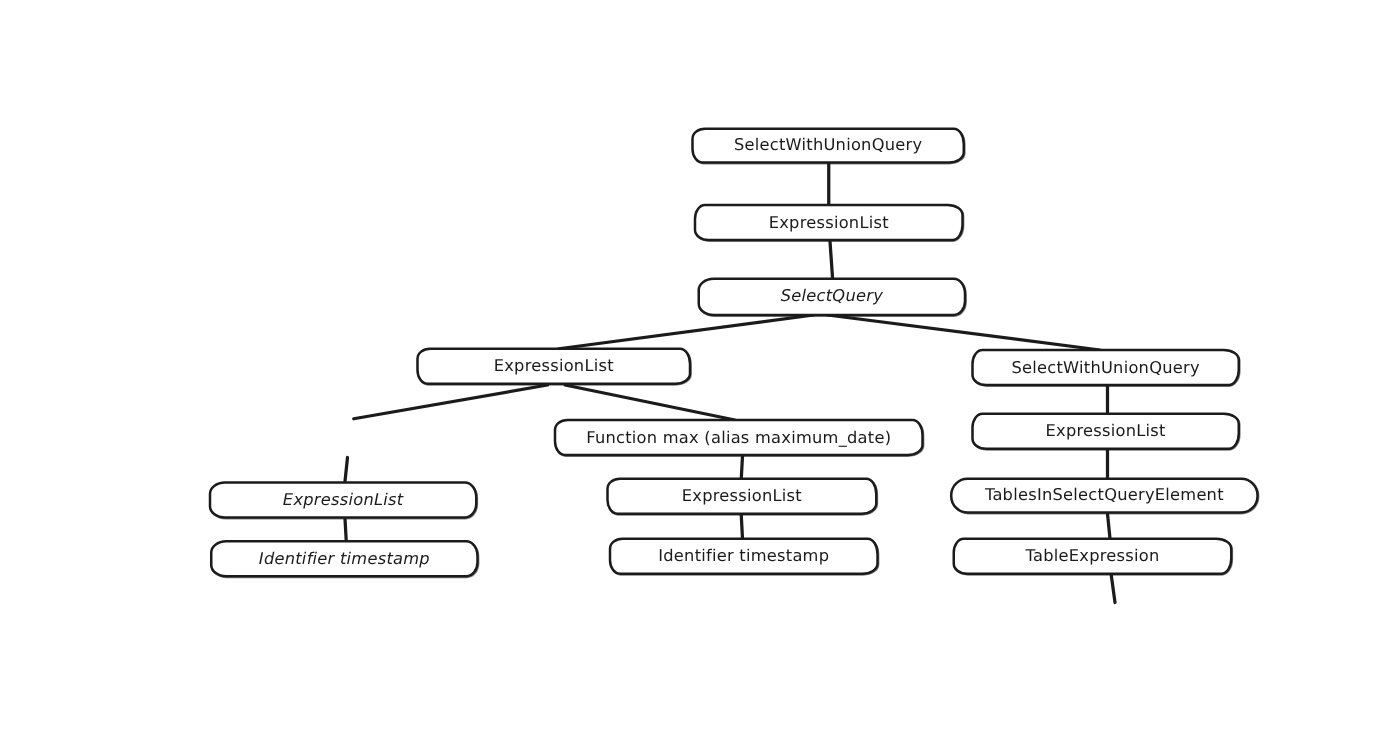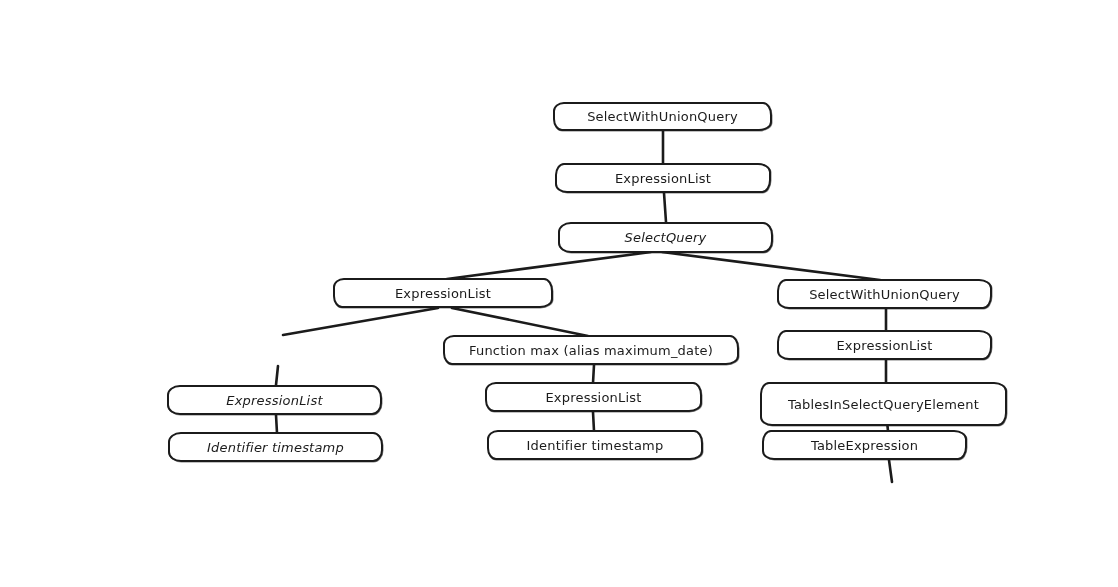--- a/index.html
+++ b/index.html
@@ -77,22 +77,22 @@
 
 
   <div class="node r1" style="left:443px; top:335px; width:296px; height:30px;">Function max (alias maximum_date)</div>
 
   <div class="node r2" style="left:777px; top:330px; width:215px; height:30px;">ExpressionList</div>
 
   <div class="node r3" style="left:167px; top:385px; width:215px; height:30px;">ExpressionList</div>
 
   <div class="node r1" style="left:485px; top:382px; width:217px; height:30px;">ExpressionList</div>
 
-  <div class="node r2" style="left:760px; top:382px; width:247px; height:44px;">TablesInSelectQueryElement</div>
+  <div class="node r2" style="left:760px; top:382px; width:247px; height:29px;border-radius:14px;">TablesInSelectQueryElement</div>
 
   <div class="node r3" style="left:168px; top:432px; width:215px; height:30px;">Identifier timestamp</div>
 
   <div class="node r1" style="left:487px; top:430px; width:216px; height:30px;">Identifier timestamp</div>
 
-  <div class="node r2" style="left:762px; top:430px; width:205px; height:30px;">TableExpression</div>
+  <div class="node r2" style="left:762px; top:430px; width:224px; height:30px;">TableExpression</div>
 
 
 </div>
 
 </body></html>

